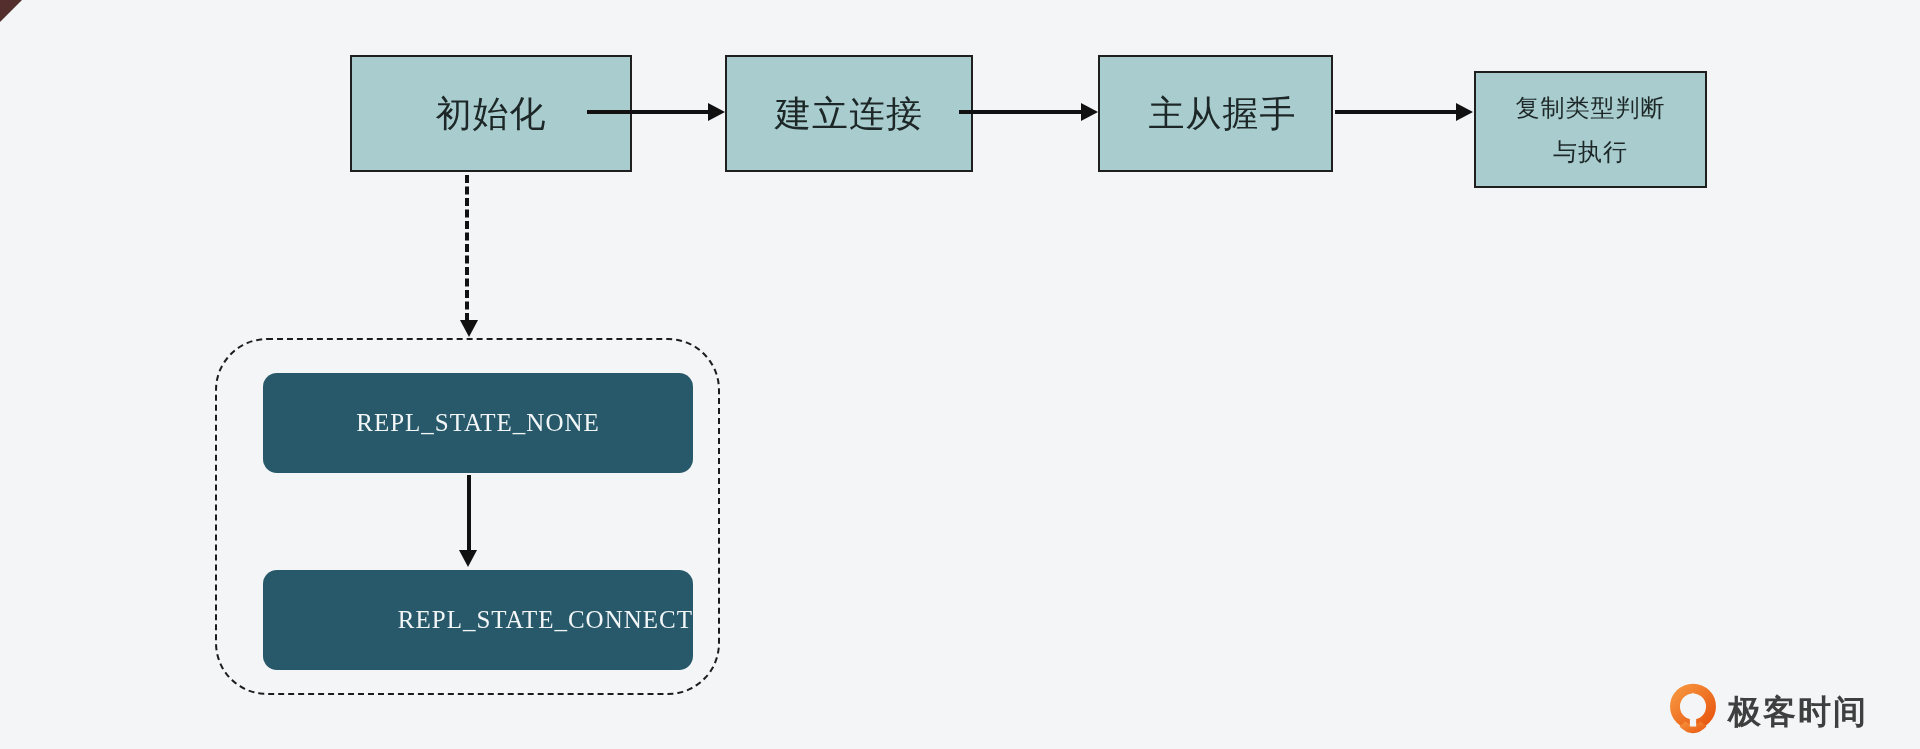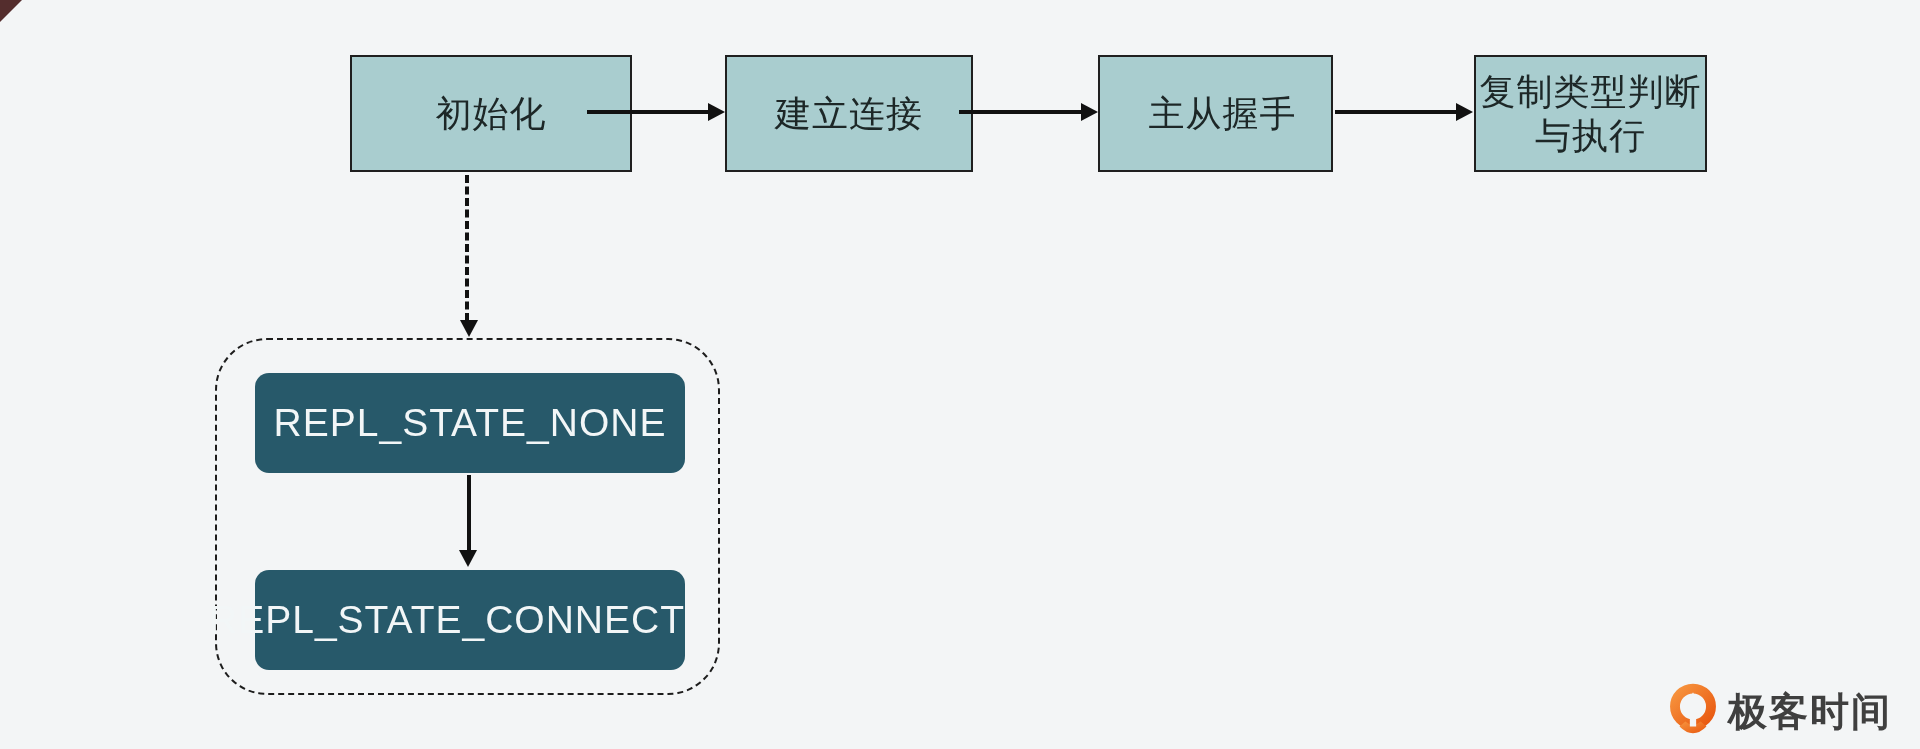--- a/index.html
+++ b/index.html
@@ -40,21 +40,21 @@
     justify-content: center;
     font-size: 36px;
     color: #1d2727;
     letter-spacing: 1px;
     line-height: 46px;
     text-align: center;
   }
   .n1 { left: 350px; width: 282px; }
   .n2 { left: 725px; width: 248px; }
   .n3 { left: 1098px; width: 235px; padding-left: 14px; }
-  .n4 { left: 1474px; width: 233px; font-size: 36px; line-height: 44px; }
+  .n4 { left: 1474px; width: 233px; font-size: 24px; line-height: 44px; margin-top: 16px; }
 
   
   .harrow {
     position: absolute;
     top: 110px;
     height: 4px;
     background: #111;
   }
   .harrow::after {
     content: '';
@@ -96,31 +96,32 @@
     left: 215px;
     top: 338px;
     width: 505px;
     height: 357px;
     border: 2.5px dashed #1c1c1c;
     border-radius: 52px;
     box-sizing: border-box;
   }
   .snode {
     position: absolute;
-    left: 38px;
+    left: 46px;
     width: 430px;
     height: 100px;
     background: #27596a;
     border-radius: 14px;
     display: flex;
     align-items: center;
     justify-content: center;
     color: #f2f6f7;
-    font-size: 39px;
+    font-size: 25px;
     letter-spacing: 1px;
+    font-family: Liberation Serif, serif;
   }
   .s1 { top: 33px; }
   .s2 { top: 230px; justify-content: flex-end; }
 
   .varrow {
     position: absolute;
     left: 250px;
     top: 135px;
     width: 3.5px;
     height: 76px;
@@ -141,21 +142,21 @@
   .logo {
     position: absolute;
     left: 1666px;
     top: 682px;
     display: flex;
     align-items: center;
   }
   .logo svg { display: block; }
   .logo-text {
     margin-left: 8px;
-    font-size: 39px;
+    font-size: 33px;
     font-weight: 600;
     color: #3f3f3f;
     letter-spacing: 2px;
     white-space: nowrap;
   }
 </style>
 </head>
 <body>
 
 <div class="canvas">

